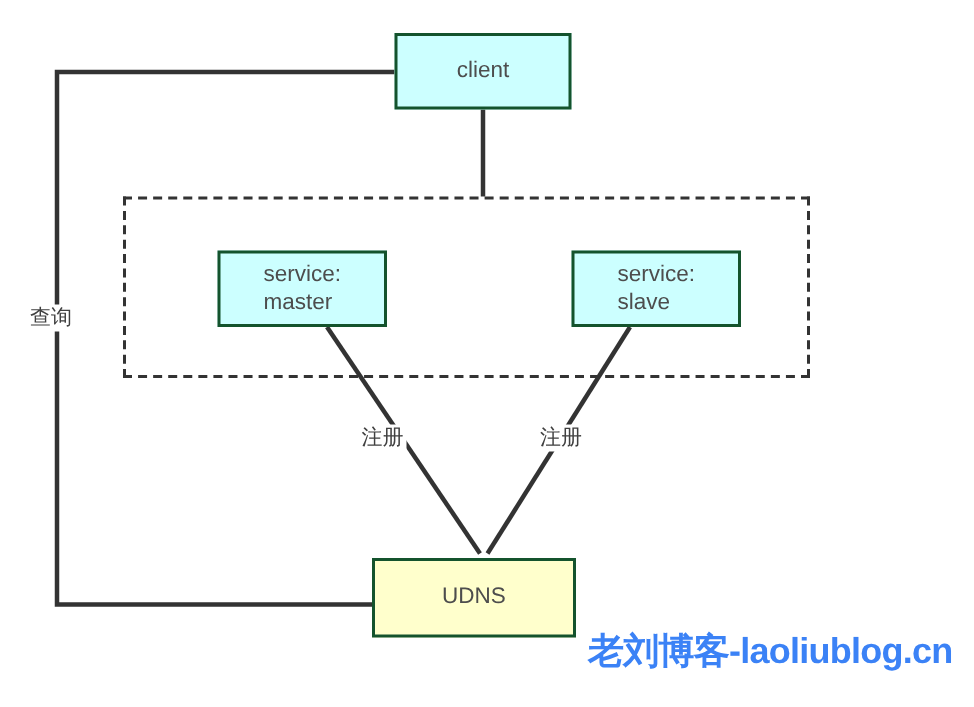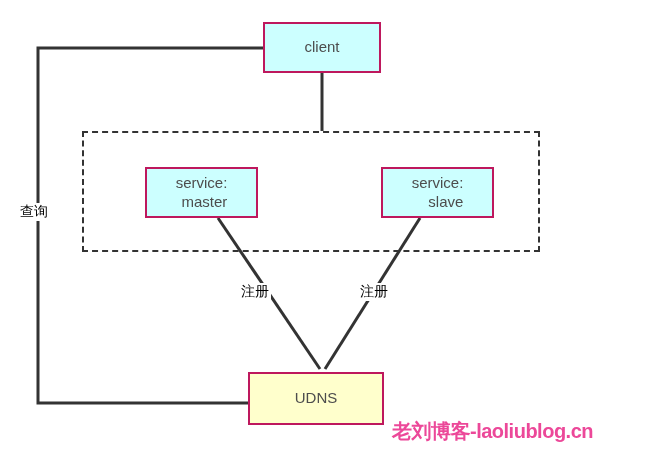--- a/index.html
+++ b/index.html
@@ -18,25 +18,25 @@
   #diagram-svg {
     position: absolute;
     left: 0;
     top: 0;
     width: 649px;
     height: 471px;
   }
   .node-box {
     position: absolute;
     box-sizing: border-box;
-    border: 2px solid #be185d;
+    border: 2px solid #14532d;
     display: flex;
     align-items: center;
     justify-content: center;
-    text-align: right;
+    text-align: left;
     color: #4d4d4d;
     font-size: 15px;
     line-height: 1.25;
     white-space: pre-line;
   }
   .node-client {
     left: 263px;
     top: 22px;
     width: 118px;
     height: 51px;
@@ -68,21 +68,21 @@
     left: 82px;
     top: 131px;
     width: 458px;
     height: 121px;
     box-sizing: border-box;
     border: 2px dashed #333333;
     background: transparent;
   }
   .edge-label {
     position: absolute;
-    color: #000000;
+    color: #404040;
     font-size: 14px;
     background: #ffffff;
     padding: 0 2px;
     white-space: nowrap;
   }
   .label-query {
     left: 18px;
     top: 203px;
   }
   .label-register-master {
@@ -90,22 +90,22 @@
     top: 283px;
   }
   .label-register-slave {
     left: 358px;
     top: 283px;
   }
   .watermark {
     position: absolute;
     left: 392px;
     top: 418px;
-    color: #ec4899;
-    font-size: 20px;
+    color: #3b82f6;
+    font-size: 24px;
     font-weight: bold;
     letter-spacing: -0.5px;
     white-space: nowrap;
   }
 </style>
 </head>
 <body>
 
 <div id="canvas">
 

